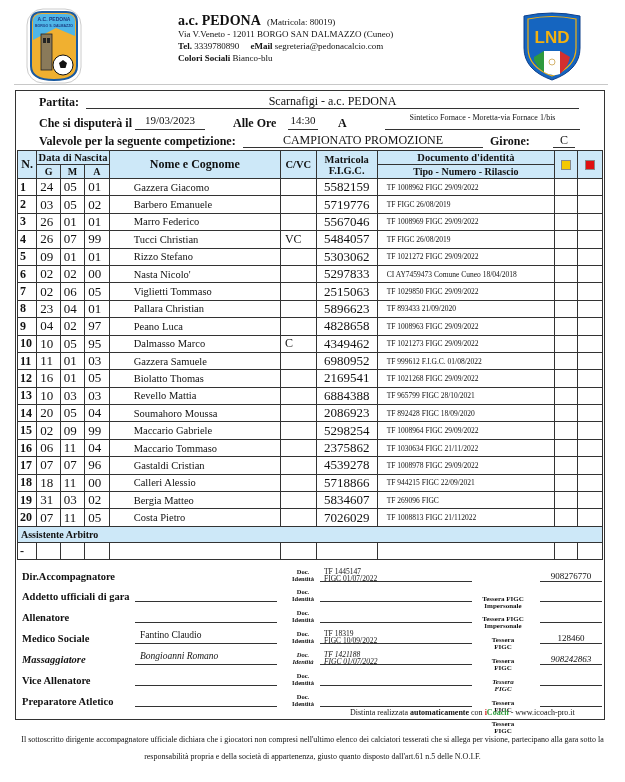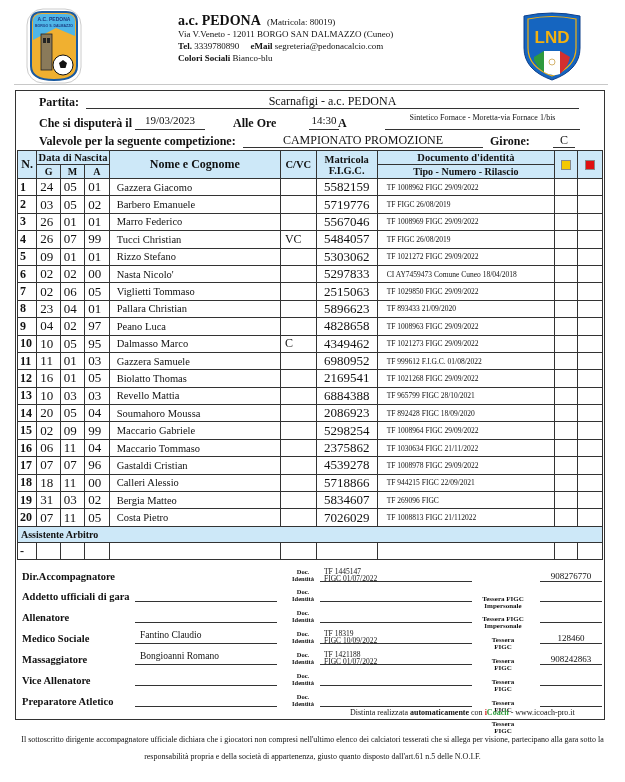--- a/index.html
+++ b/index.html
@@ -22,21 +22,21 @@
   .info-line { position: absolute; font-size: 12px; font-weight: bold; white-space: nowrap; }
   .uline { position: absolute; border-bottom: 1px solid #333; font-size: 12px; font-weight: normal; text-align: center; white-space: nowrap; }
 
   table.roster { position: absolute; left: 17px; top: 150px; width: 586px; border-collapse: collapse; table-layout: fixed; }
   table.roster td, table.roster th { border: 1.3px solid #333; height: 17.4px; padding: 0; font-size: 12px; white-space: nowrap; overflow: hidden; }
   table.roster th { background: #cde8f8; font-weight: bold; font-size: 10.5px; text-align: center; }
   table.roster th.big { font-size: 12px; }
   table.roster th.sub { font-size: 10px; height: 14px; }
   table.roster td.n { font-weight: bold; padding-left: 2px; font-size: 12px; }
   table.roster td.d { text-align: left; padding-left: 3px; font-size: 13px; }
-  table.roster td.nm { padding-left: 7px; font-size: 10.5px; }
+  table.roster td.nm { padding-left: 24px; font-size: 10.5px; }
   table.roster td.cvc { padding-left: 4px; font-size: 12px; }
   table.roster td.mat { text-align: center; font-size: 13px; }
   table.roster td.doc { padding-left: 9px; font-size: 7.5px; }
   table.roster tr.assist td { background: #cde8f8; font-weight: bold; font-size: 10px; padding-left: 3px; height: 16px; }
   .card { display: inline-block; width: 10px; height: 10px; border: 1px solid #888; vertical-align: middle; }
 
   .staff { position: absolute; left: 22px; width: 580px; height: 21px; }
   .staff .role { position: absolute; left: 0; top: 5px; font-size: 10.5px; font-weight: bold; }
   .staff .nameline { position: absolute; left: 113px; top: 2px; width: 142px; height: 14px; border-bottom: 1px solid #333; font-size: 9.5px; padding-left: 5px; }
   .staff .doclbl { position: absolute; left: 266px; top: 3px; width: 30px; font-size: 6.5px; font-weight: bold; text-align: center; line-height: 6.5px; }
@@ -100,21 +100,21 @@
 </div>
 
 <div class="frame"></div>
 
 <div class="info-line" style="left:39px; top:95px;">Partita:</div>
 <div class="uline" style="left:86px; top:94px; width:493px; height:15px;">Scarnafigi - a.c. PEDONA</div>
 
 <div class="info-line" style="left:39px; top:116px;">Che si disputerà il</div>
 <div class="uline" style="left:135px; top:114px; width:70px; height:16px; font-size:11px;">19/03/2023</div>
 <div class="info-line" style="left:233px; top:116px;">Alle Ore</div>
-<div class="uline" style="left:288px; top:114px; width:30px; height:16px; font-size:11px;margin-left:21px;">14:30</div>
+<div class="uline" style="left:288px; top:114px; width:30px; height:16px; font-size:11px;">14:30</div>
 <div class="info-line" style="left:338px; top:116px;">A</div>
 <div class="uline" style="left:385px; top:113px; width:195px; height:17px; font-size:8px;">Sintetico Fornace - Moretta-via Fornace 1/bis</div>
 
 <div class="info-line" style="left:39px; top:134px;">Valevole per la seguente competizione:</div>
 <div class="uline" style="left:243px; top:133px; width:240px; height:15px;">CAMPIONATO PROMOZIONE</div>
 <div class="info-line" style="left:490px; top:134px;">Girone:</div>
 <div class="uline" style="left:553px; top:133px; width:22px; height:15px;">C</div>
 
 <table class="roster">
   <colgroup>
@@ -462,21 +462,21 @@
       <div class="docline">
         <div>TF   18319</div>
         <div>FIGC 10/09/2022</div>
       </div>
       <div class="teslbl">
         <div>Tessera</div>
         <div>FIGC</div>
       </div>
       <div class="tesline">128460</div>
     </div>
-    <div class="staff" style="top: 649px;">
+    <div class="staff" style="top: 649px; font-style: italic;">
       <div class="role">Massaggiatore</div>
       <div class="nameline">Bongioanni Romano</div>
       <div class="doclbl">Doc.<br>Identità</div>
       <div class="docline">
         <div>TF   1421188</div>
         <div>FIGC 01/07/2022</div>
       </div>
       <div class="teslbl">
         <div>Tessera</div>
         <div>FIGC</div>

